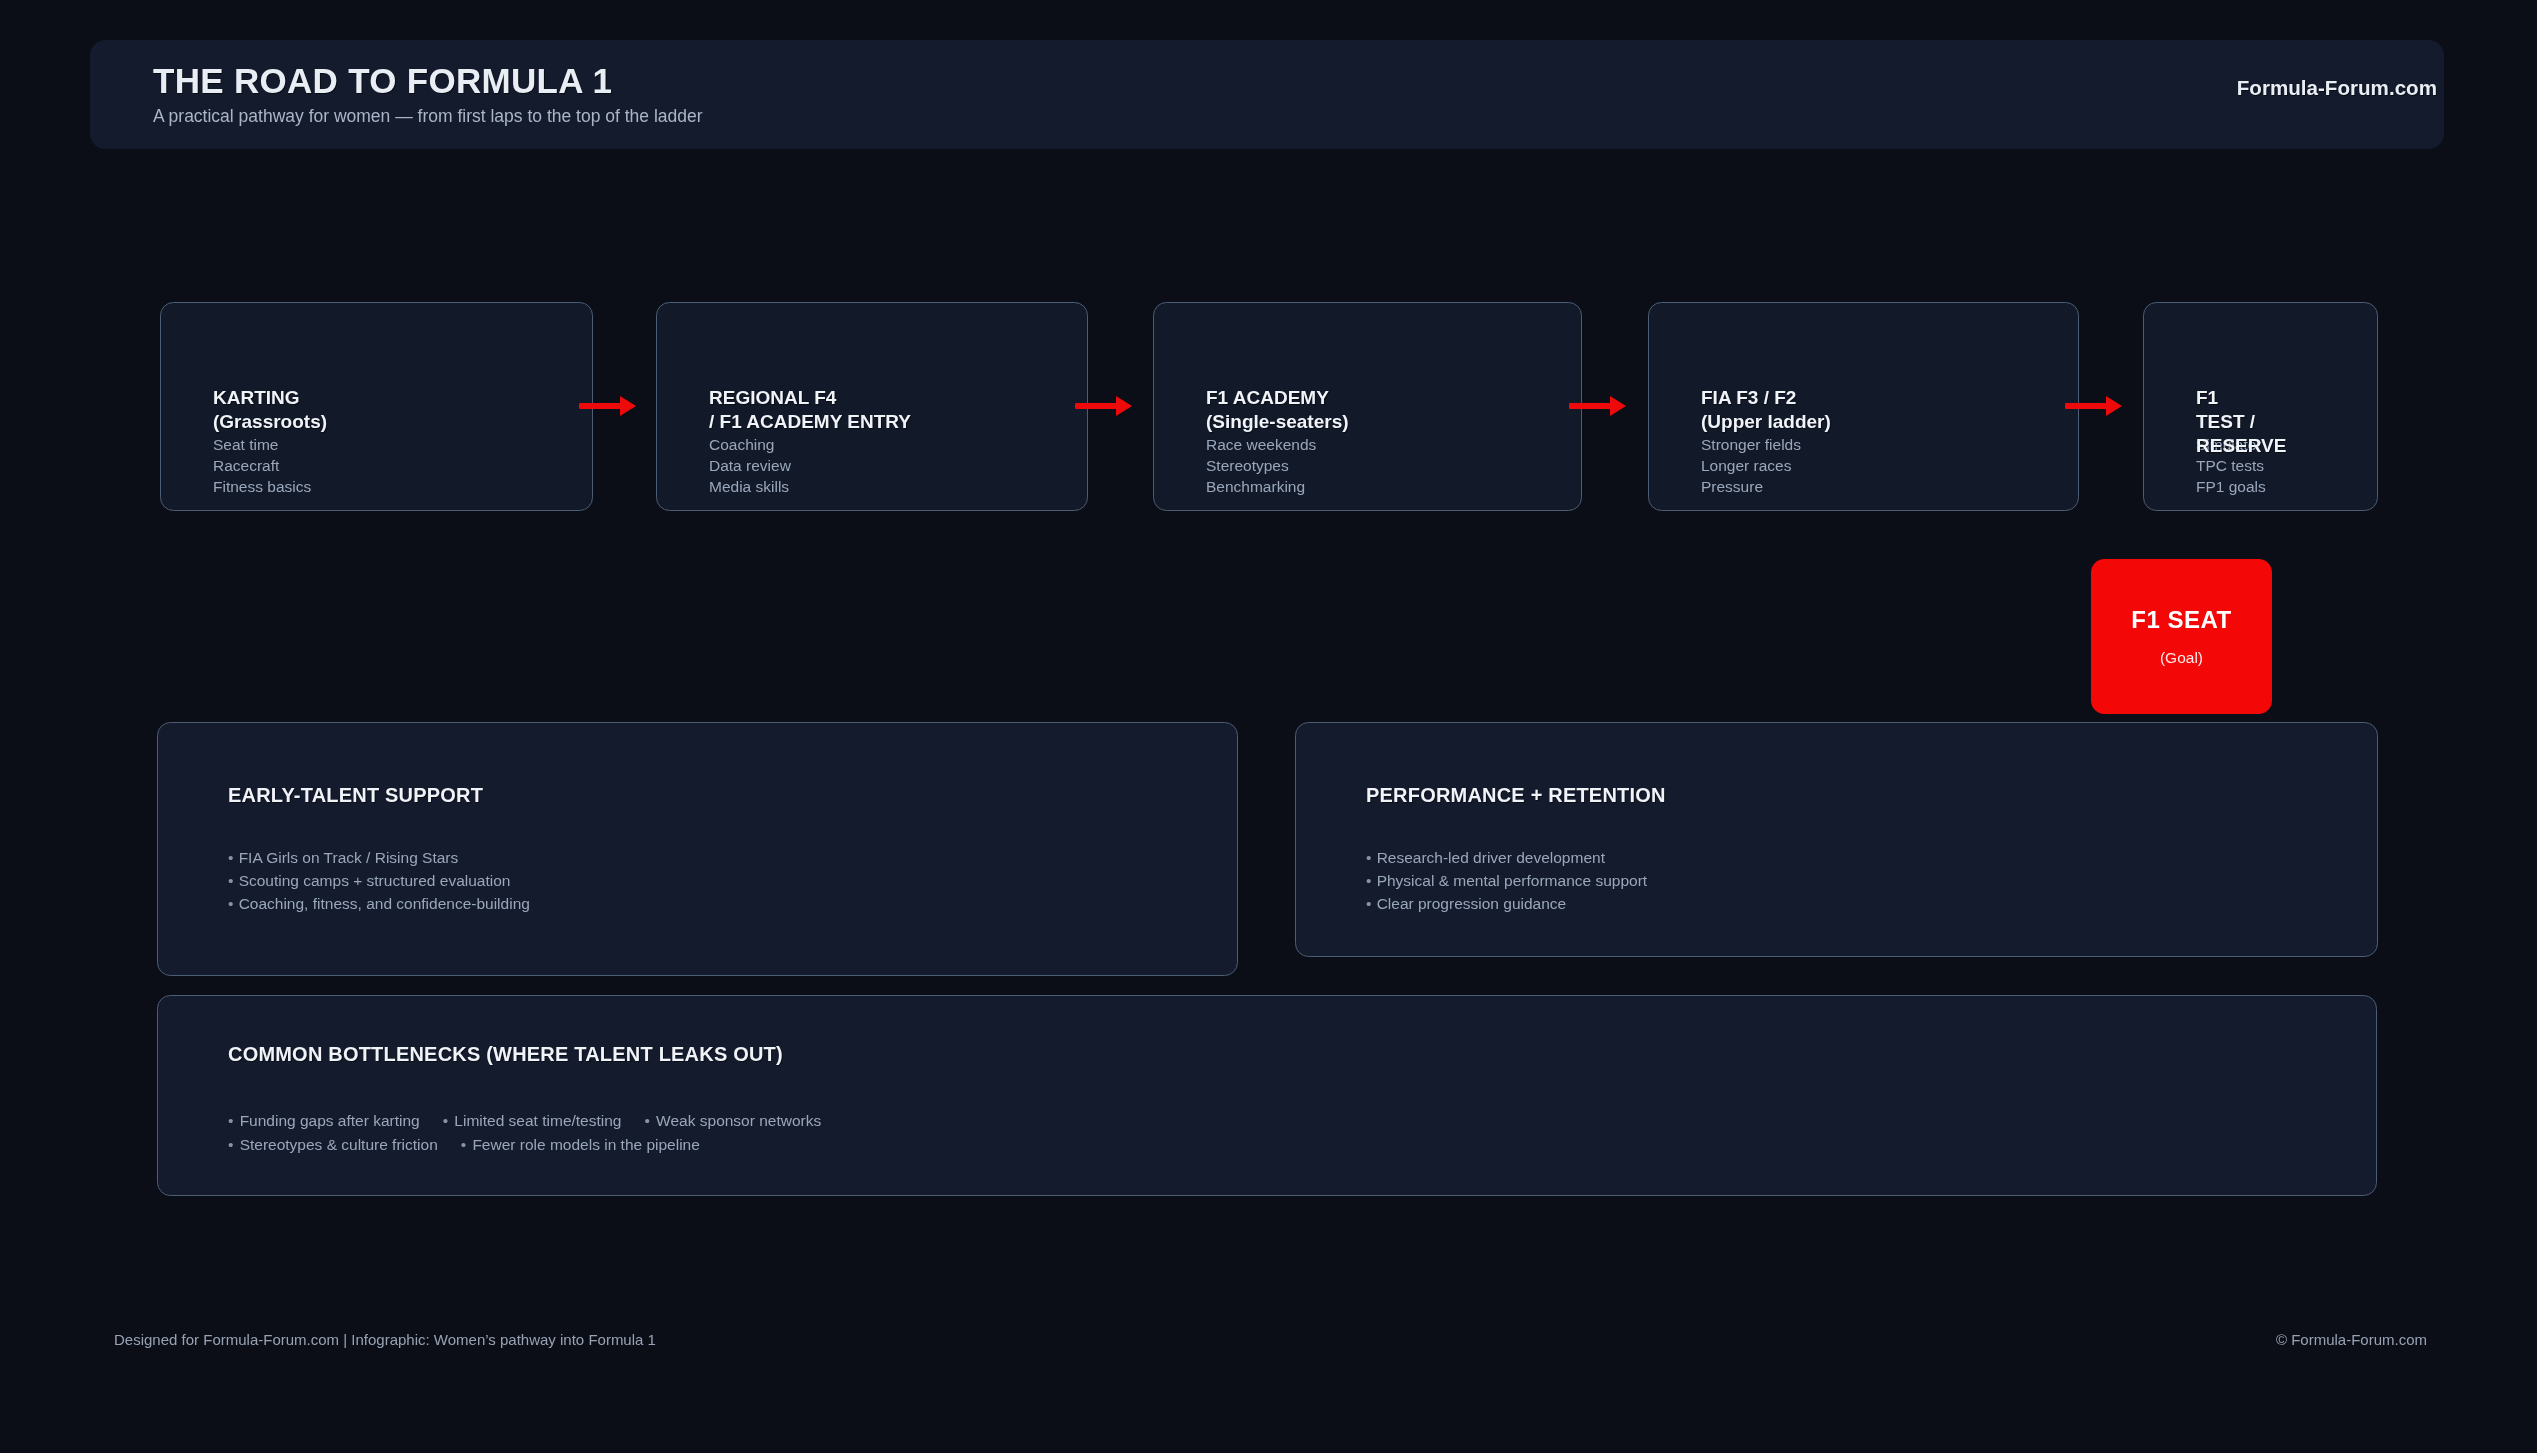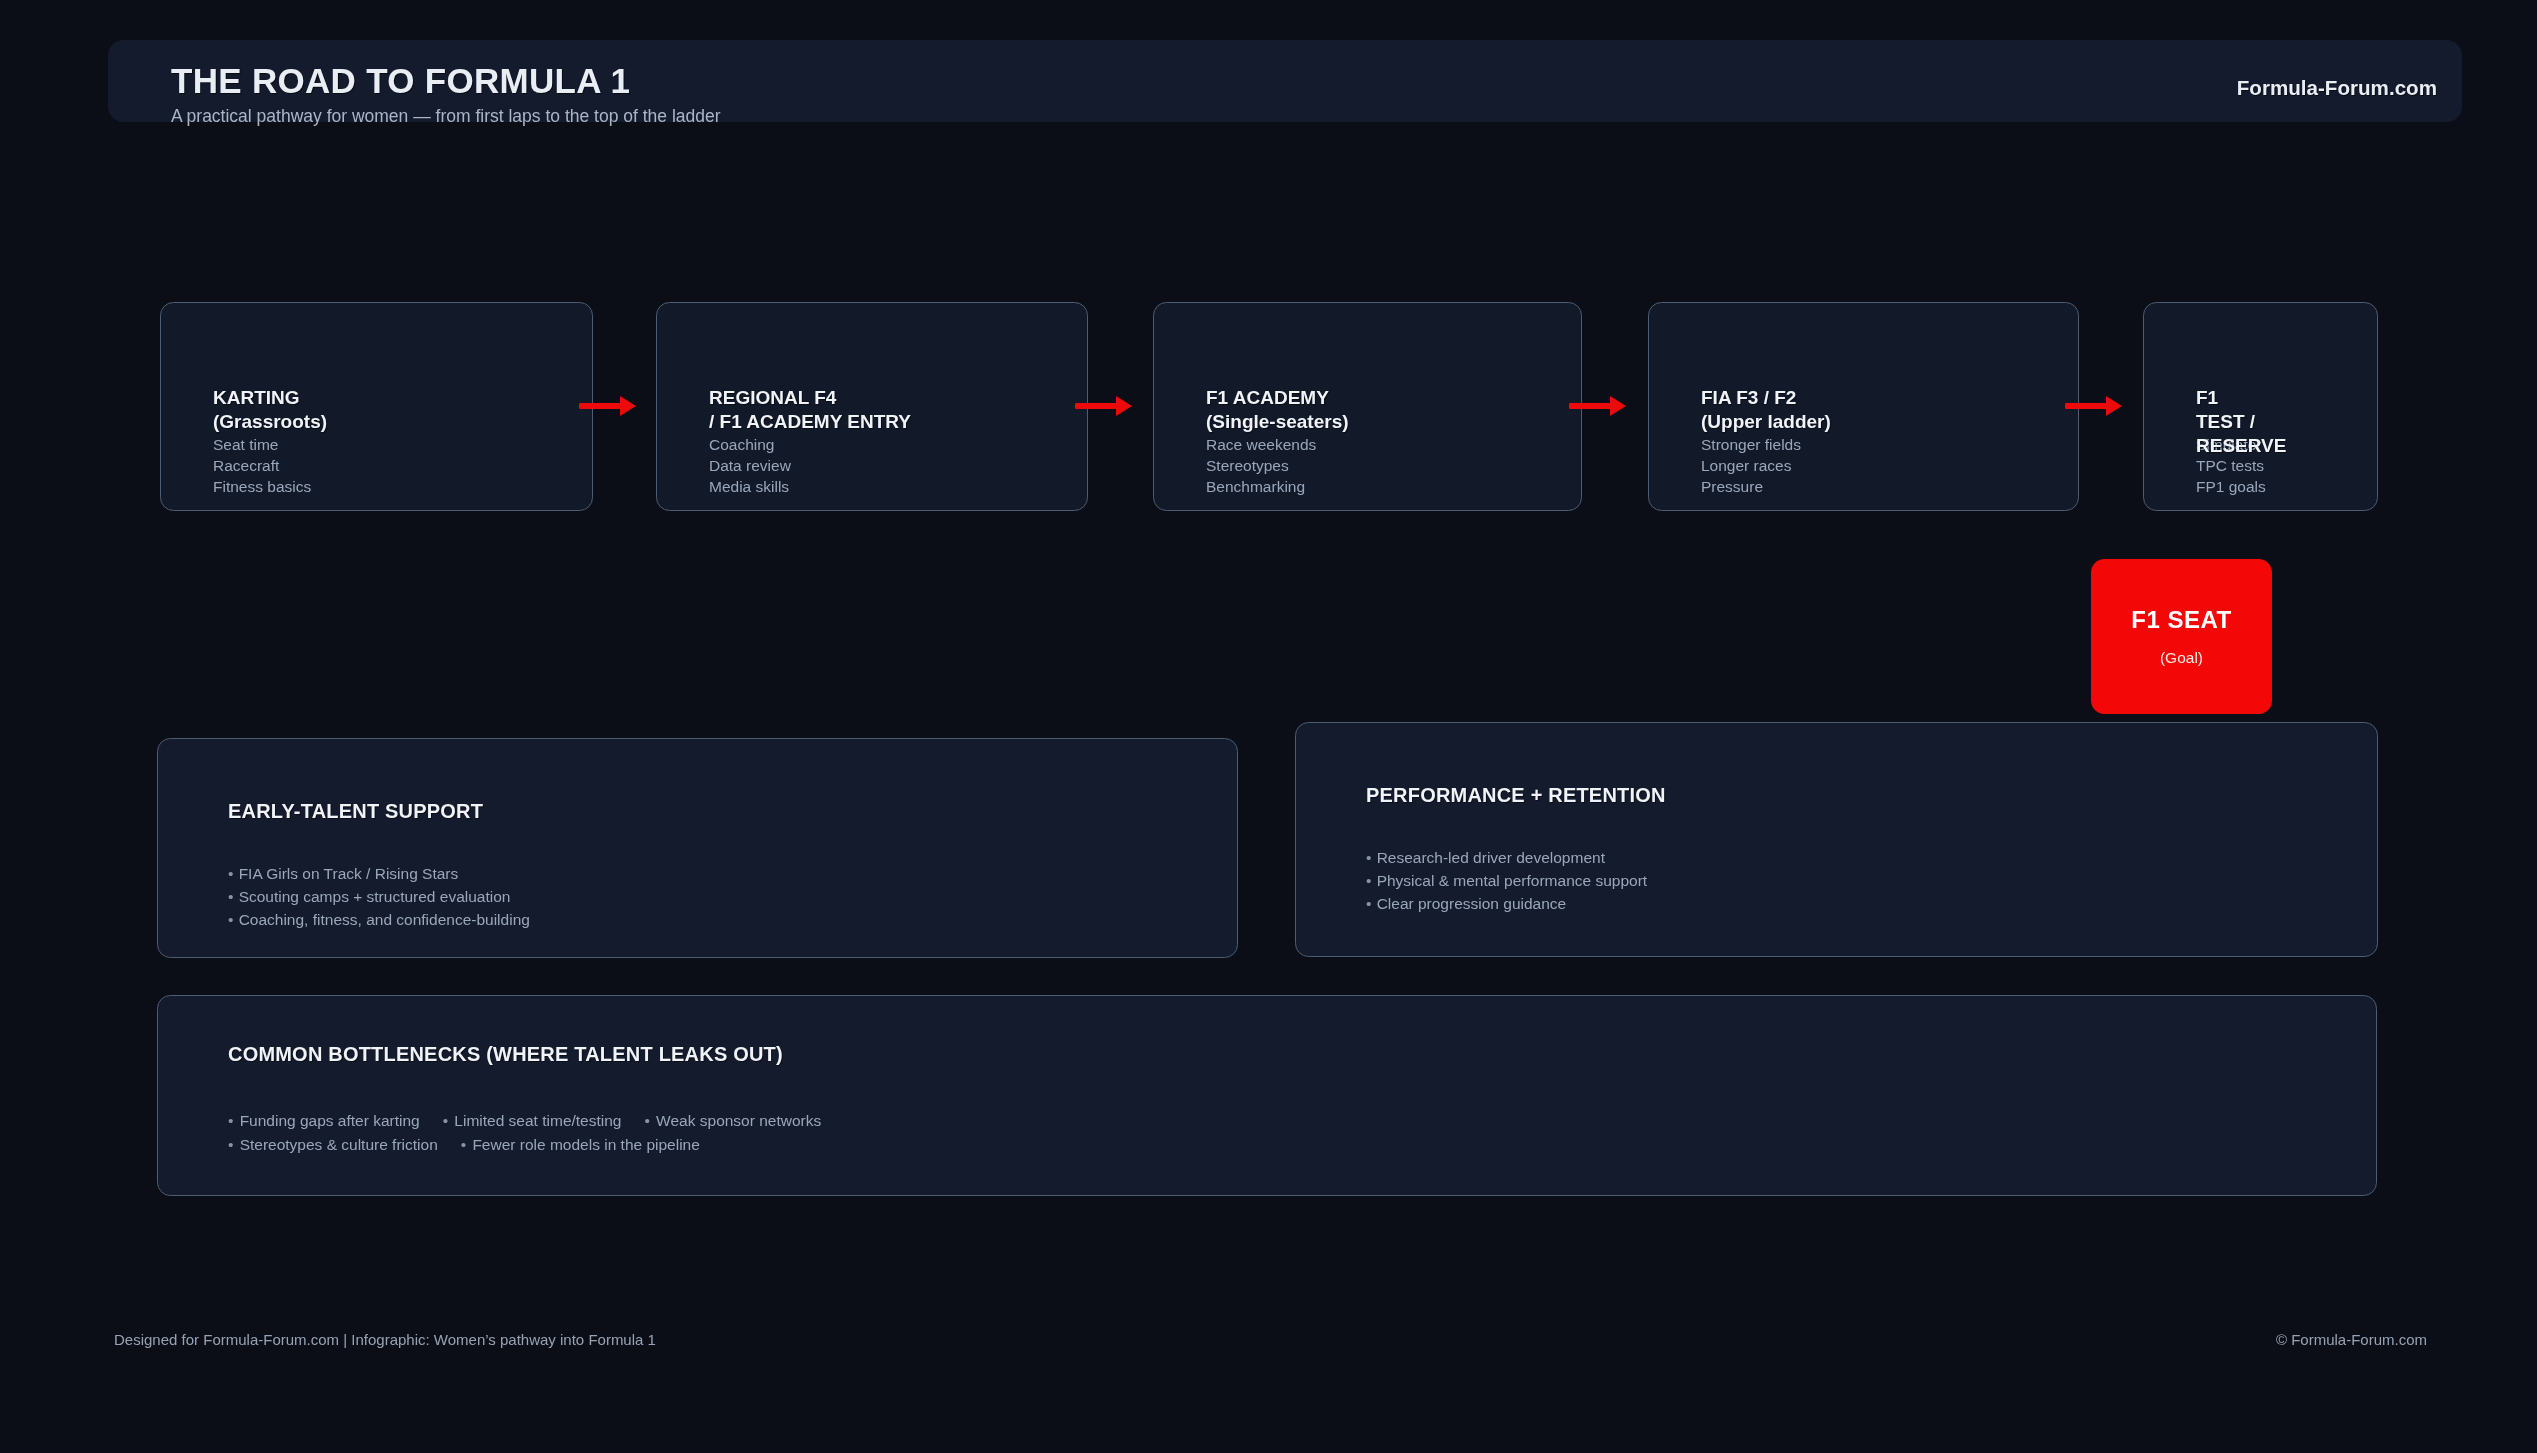--- a/index.html
+++ b/index.html
@@ -7,21 +7,21 @@
     width:2538px;height:1453px;
     background:#0b0e16;
     font-family:"Liberation Sans", sans-serif;
     position:relative;overflow:hidden;
     -webkit-font-smoothing:antialiased;
   }
   .canvas{position:absolute;inset:0;}
 
   
   .header{
-    position:absolute;left:108px;top:40px;width:2354px;height:82px;
+    position:absolute;left:90px;top:40px;width:2354px;height:109px;
     background:#141b2d;border-radius:15.5px;
   }
   .header-title{
     position:absolute;left:63px;top:20.6px;
     font-size:35px;font-weight:bold;color:#e9edf4;
     letter-spacing:0.3px;white-space:nowrap;
     text-shadow:1px 1px 0 rgba(0,0,0,0.55);
   }
   .header-sub{
     position:absolute;left:63px;top:66px;
@@ -77,21 +77,21 @@
   }
   .panel-title{
     position:absolute;font-size:20px;font-weight:bold;color:#f0f3f8;
     letter-spacing:0.2px;white-space:nowrap;
     text-shadow:1px 1px 0 rgba(0,0,0,0.5);
   }
   .panel-list{position:absolute;font-size:15.5px;color:#9aa7ba;line-height:23px;}
   .panel-list div{white-space:nowrap;}
   .panel-list .bullet{color:#8794a8;margin-right:5.2px;}
 
-  .panel-support-left{left:157px;top:722px;width:1081px;height:220px;margin-top:16px;}
+  .panel-support-left{left:157px;top:722px;width:1081px;height:254px;}
   .panel-support-left .panel-title{left:70px;top:61px;}
   .panel-support-left .panel-list{left:70px;top:123px;}
 
   .panel-support-right{left:1295px;top:722px;width:1083px;height:235px;}
   .panel-support-right .panel-title{left:70px;top:61px;}
   .panel-support-right .panel-list{left:70px;top:123px;}
 
   .panel-bottlenecks{left:157px;top:995px;width:2220px;height:201px;}
   .panel-bottlenecks .panel-title{left:70px;top:47px;}
   .bn-rows{position:absolute;left:70px;top:113px;font-size:15.5px;color:#9aa7ba;line-height:24px;}

